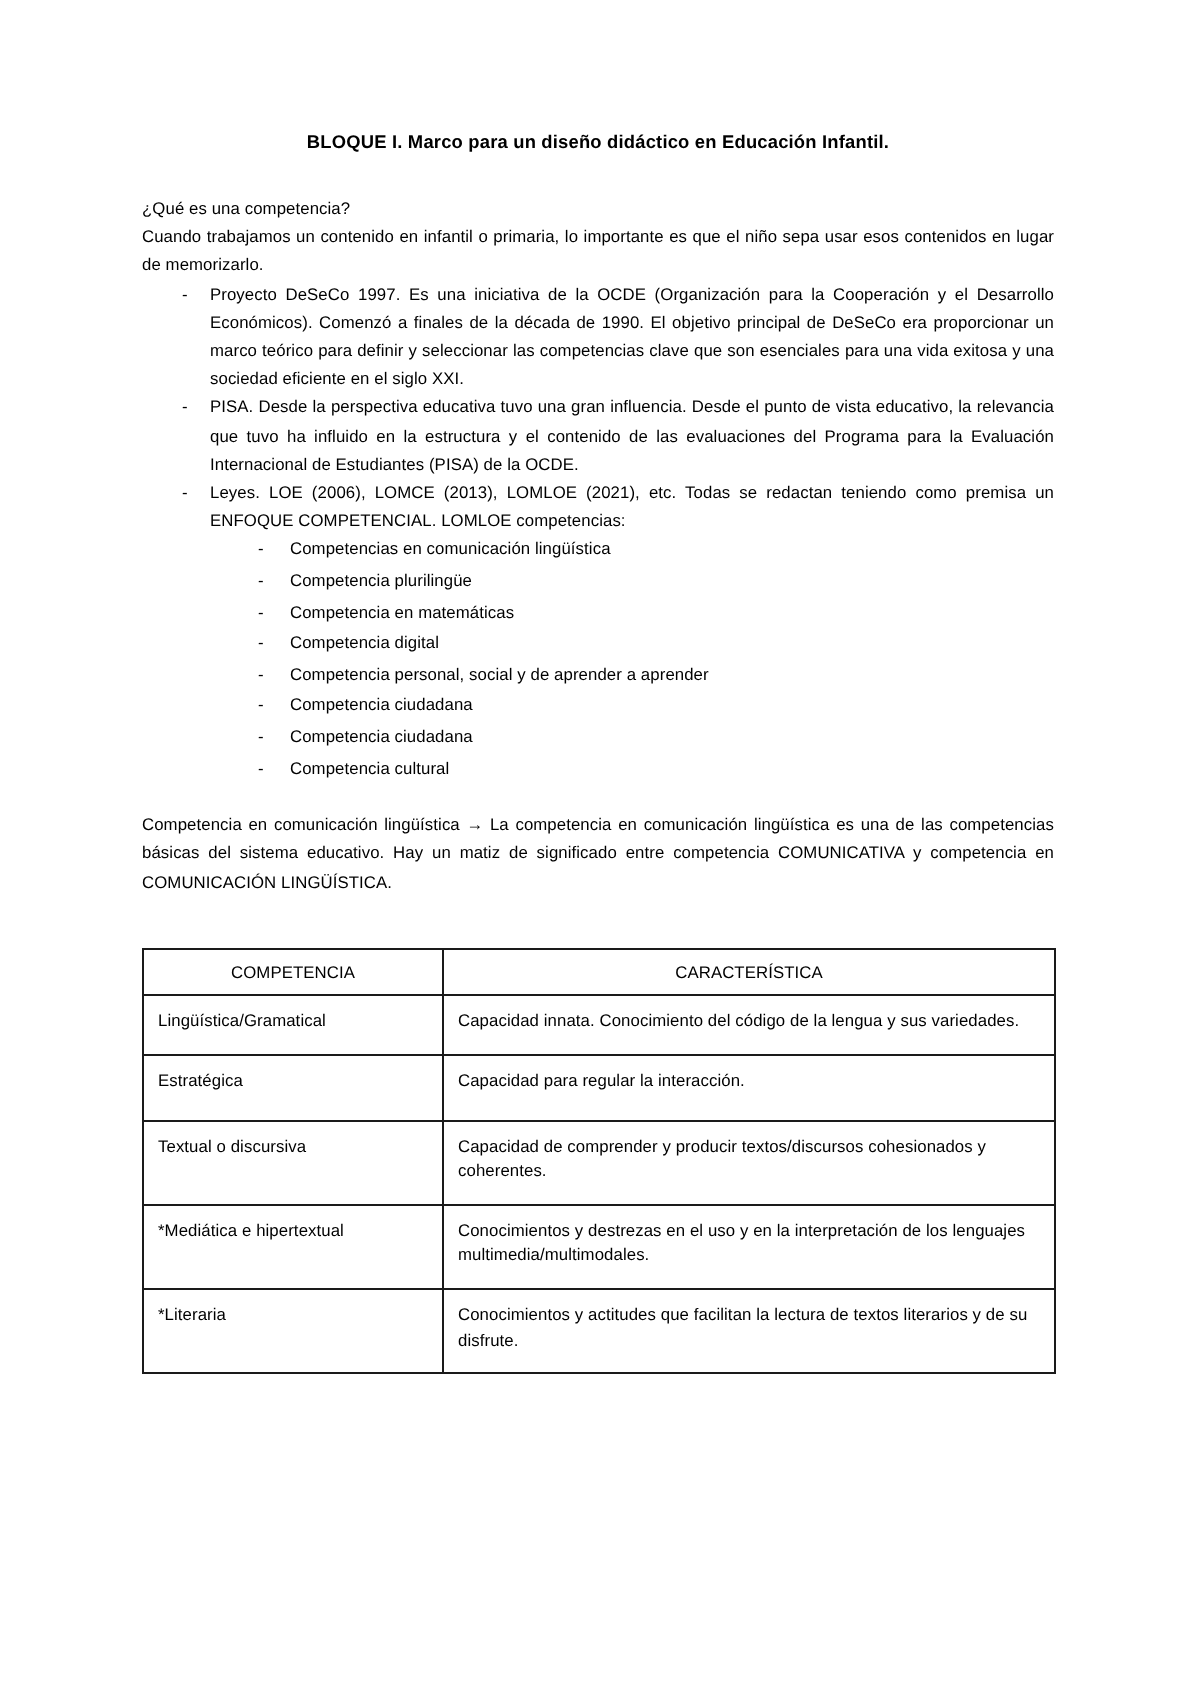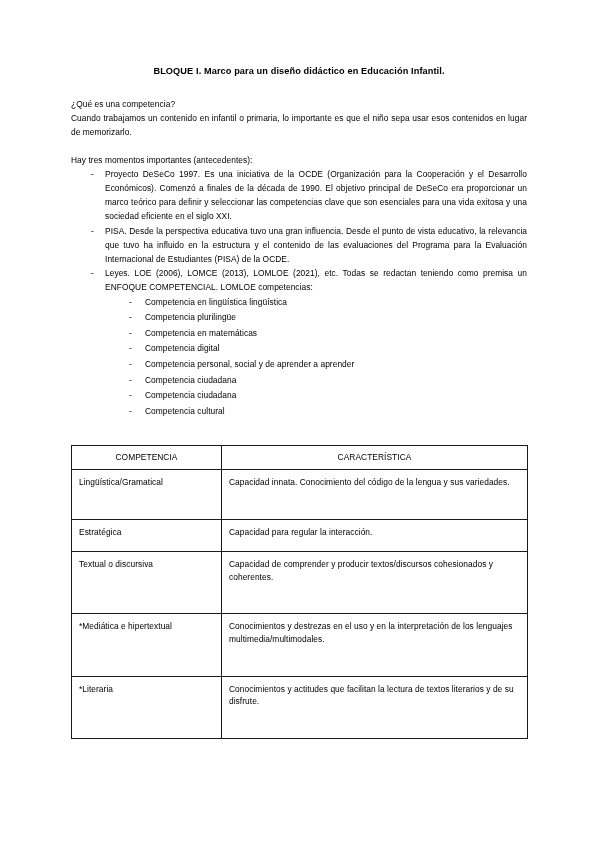--- a/index.html
+++ b/index.html
@@ -117,55 +117,54 @@
     font-weight: normal;
     padding: 6px 7px 7px 7px;
   }
   table.comp-table th {
     text-align: center;
     padding: 5px 7px 5px 7px;
   }
   table.comp-table col.c1 { width: 150px; }
   table.comp-table col.c2 { width: 306px; }
   table.comp-table td.c-left { text-align: left; }
-  table.comp-table tr.tall td { padding-bottom: 30px; }
+  table.comp-table tr.tall td { padding-bottom: 10px; }
   table.comp-table tr.short td { padding-bottom: 13px; }
 </style>
 </head>
 <body>
 
 <div class="page">
   <div class="content">
 
     <div class="doc-title">BLOQUE I. Marco para un diseño didáctico en Educación Infantil.</div>
 
 
     <p class="body nojust">¿Qué es una competencia?</p>
 
     <p class="body">Cuando trabajamos un contenido en infantil o primaria, lo importante es que el niño sepa usar esos contenidos en lugar de memorizarlo.</p>
 
-    <p class="body gap nojust">Hay tres momentos importantes (antecedentes):</p>
 
     <ul class="lvl1">
       <li>
         <span class="dash">-</span>
         <span>Proyecto DeSeCo 1997. Es una iniciativa de la OCDE (Organización para la Cooperación y el Desarrollo Económicos). Comenzó a finales de la década de 1990. El objetivo principal de DeSeCo era proporcionar un marco teórico para definir y seleccionar las competencias clave que son esenciales para una vida exitosa y una sociedad eficiente en el siglo XXI.</span>
       </li>
       <li>
         <span class="dash">-</span>
         <span>PISA. Desde la perspectiva educativa tuvo una gran influencia. Desde el punto de vista educativo, la relevancia que tuvo ha influido en la estructura y el contenido de las evaluaciones del Programa para la Evaluación Internacional de Estudiantes (PISA) de la OCDE.</span>
       </li>
       <li>
         <span class="dash">-</span>
         <span>Leyes. LOE (2006), LOMCE (2013), LOMLOE (2021), etc. Todas se redactan teniendo como premisa un ENFOQUE COMPETENCIAL. LOMLOE competencias:</span>
 
         <ul class="lvl2">
           <li>
             <span class="dash">-</span>
-            <span>Competencia en lingüística lingüística</span>
+            <span>Competencias en comunicación lingüística</span>
           </li>
           <li>
             <span class="dash">-</span>
             <span>Competencia plurilingüe</span>
           </li>
           <li>
             <span class="dash">-</span>
             <span>Competencia en matemáticas</span>
           </li>
           <li>
@@ -185,20 +184,21 @@
             <span>Competencia ciudadana</span>
           </li>
           <li>
             <span class="dash">-</span>
             <span>Competencia cultural</span>
           </li>
         </ul>
       </li>
     </ul>
 
+    <p class="body gap">Competencia en comunicación lingüística → La competencia en comunicación lingüística es una de las competencias básicas del sistema educativo. Hay un matiz de significado entre competencia COMUNICATIVA y competencia en COMUNICACIÓN LINGÜÍSTICA.</p>
 
     <table class="comp-table">
       <colgroup>
         <col class="c1">
         <col class="c2">
       </colgroup>
       <thead>
         <tr>
           <th>COMPETENCIA</th>
           <th>CARACTERÍSTICA</th>

